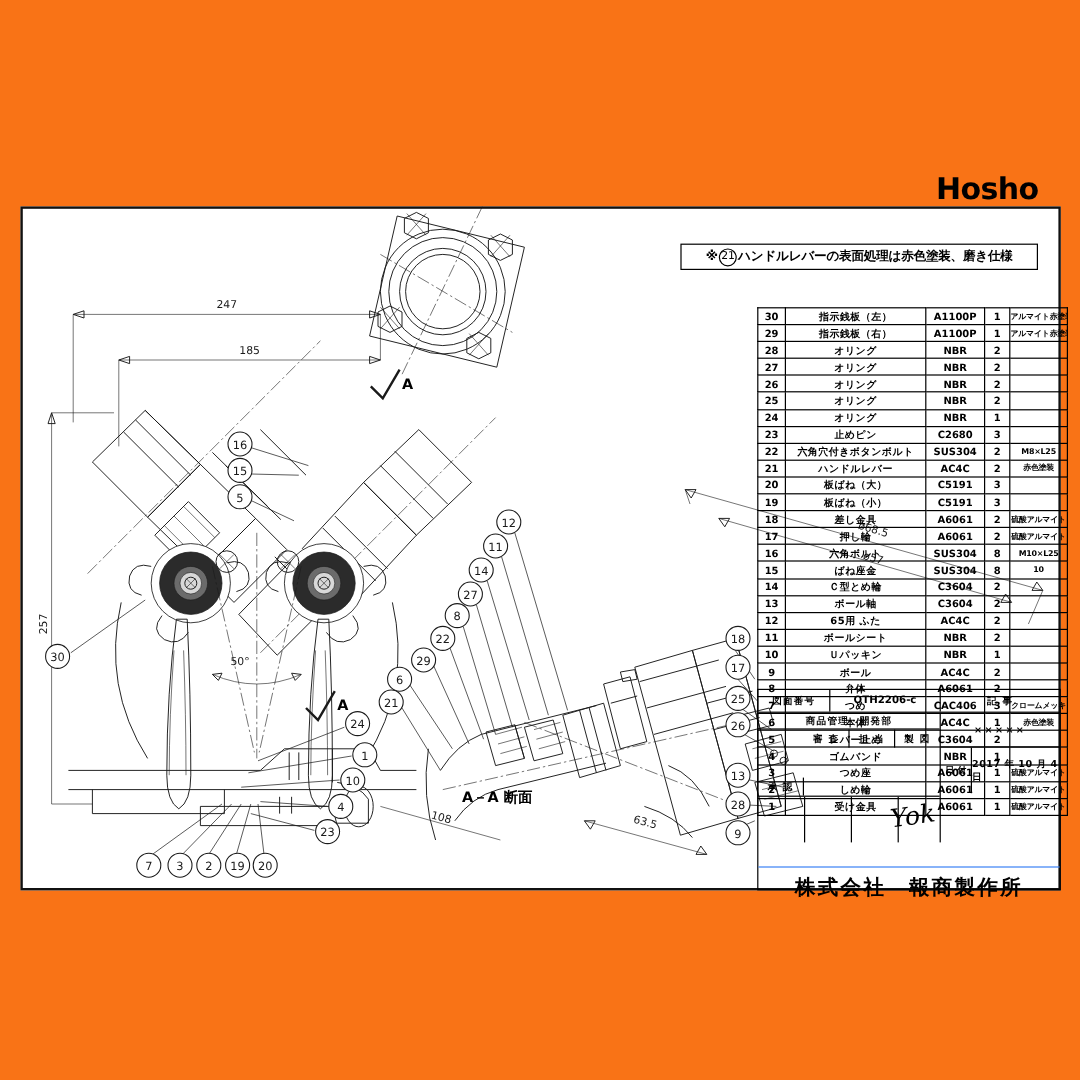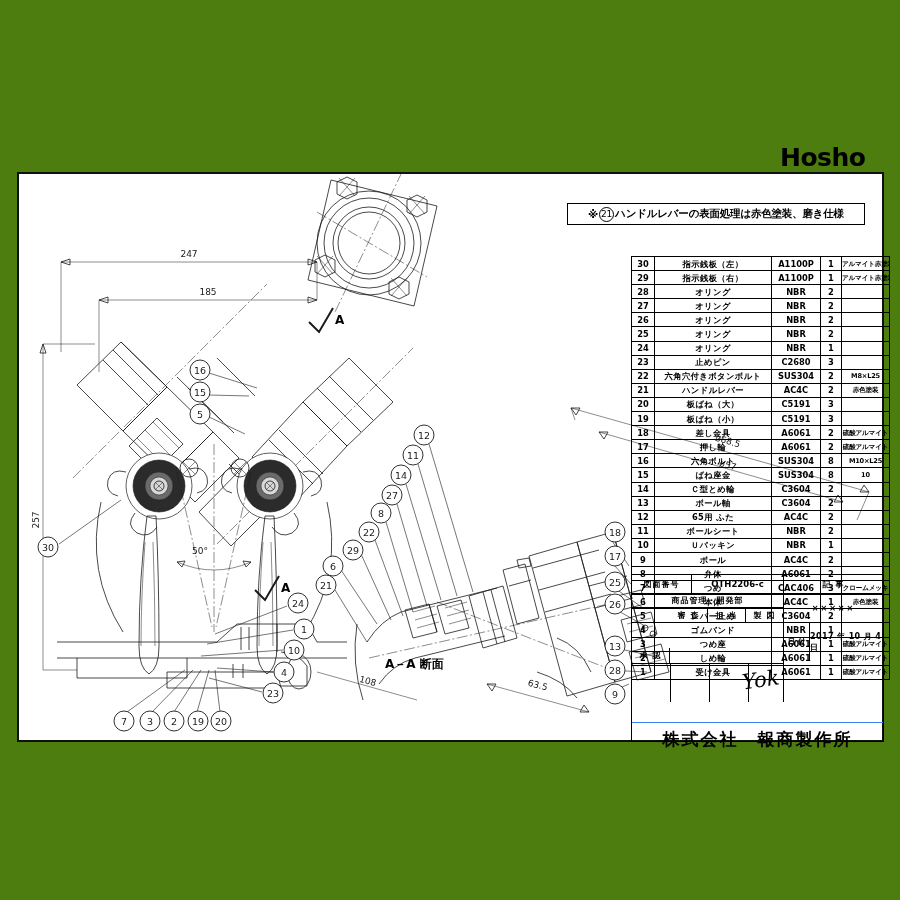--- a/index.html
+++ b/index.html
@@ -1,19 +1,19 @@
 <!DOCTYPE html>
 <html><head>
 <meta charset="utf-8">
 <title>Technical Drawing</title>
 <style>
   html,body{margin:0;padding:0;background:#ffffff;}
   body{width:900px;height:900px;overflow:hidden;
        font-family:"DejaVu Sans","Liberation Sans",sans-serif;color:#000;}
-  #sheet{position:relative;width:900px;height:900px;background:#4d7c0f;text-decoration:underline;}
+  #sheet{position:relative;width:900px;height:900px;background:#f97316;text-decoration:underline;}
 
   
   #frame{position:absolute;left:17px;top:172px;width:867px;height:570px;
          border:2px solid #111;box-sizing:border-box;background:#fff;}
 
   
   #logo{position:absolute;left:780px;top:143px;font-size:25px;font-weight:bold;
         letter-spacing:-0.5px;font-family:"DejaVu Sans",sans-serif;color:#000;}
 
   

